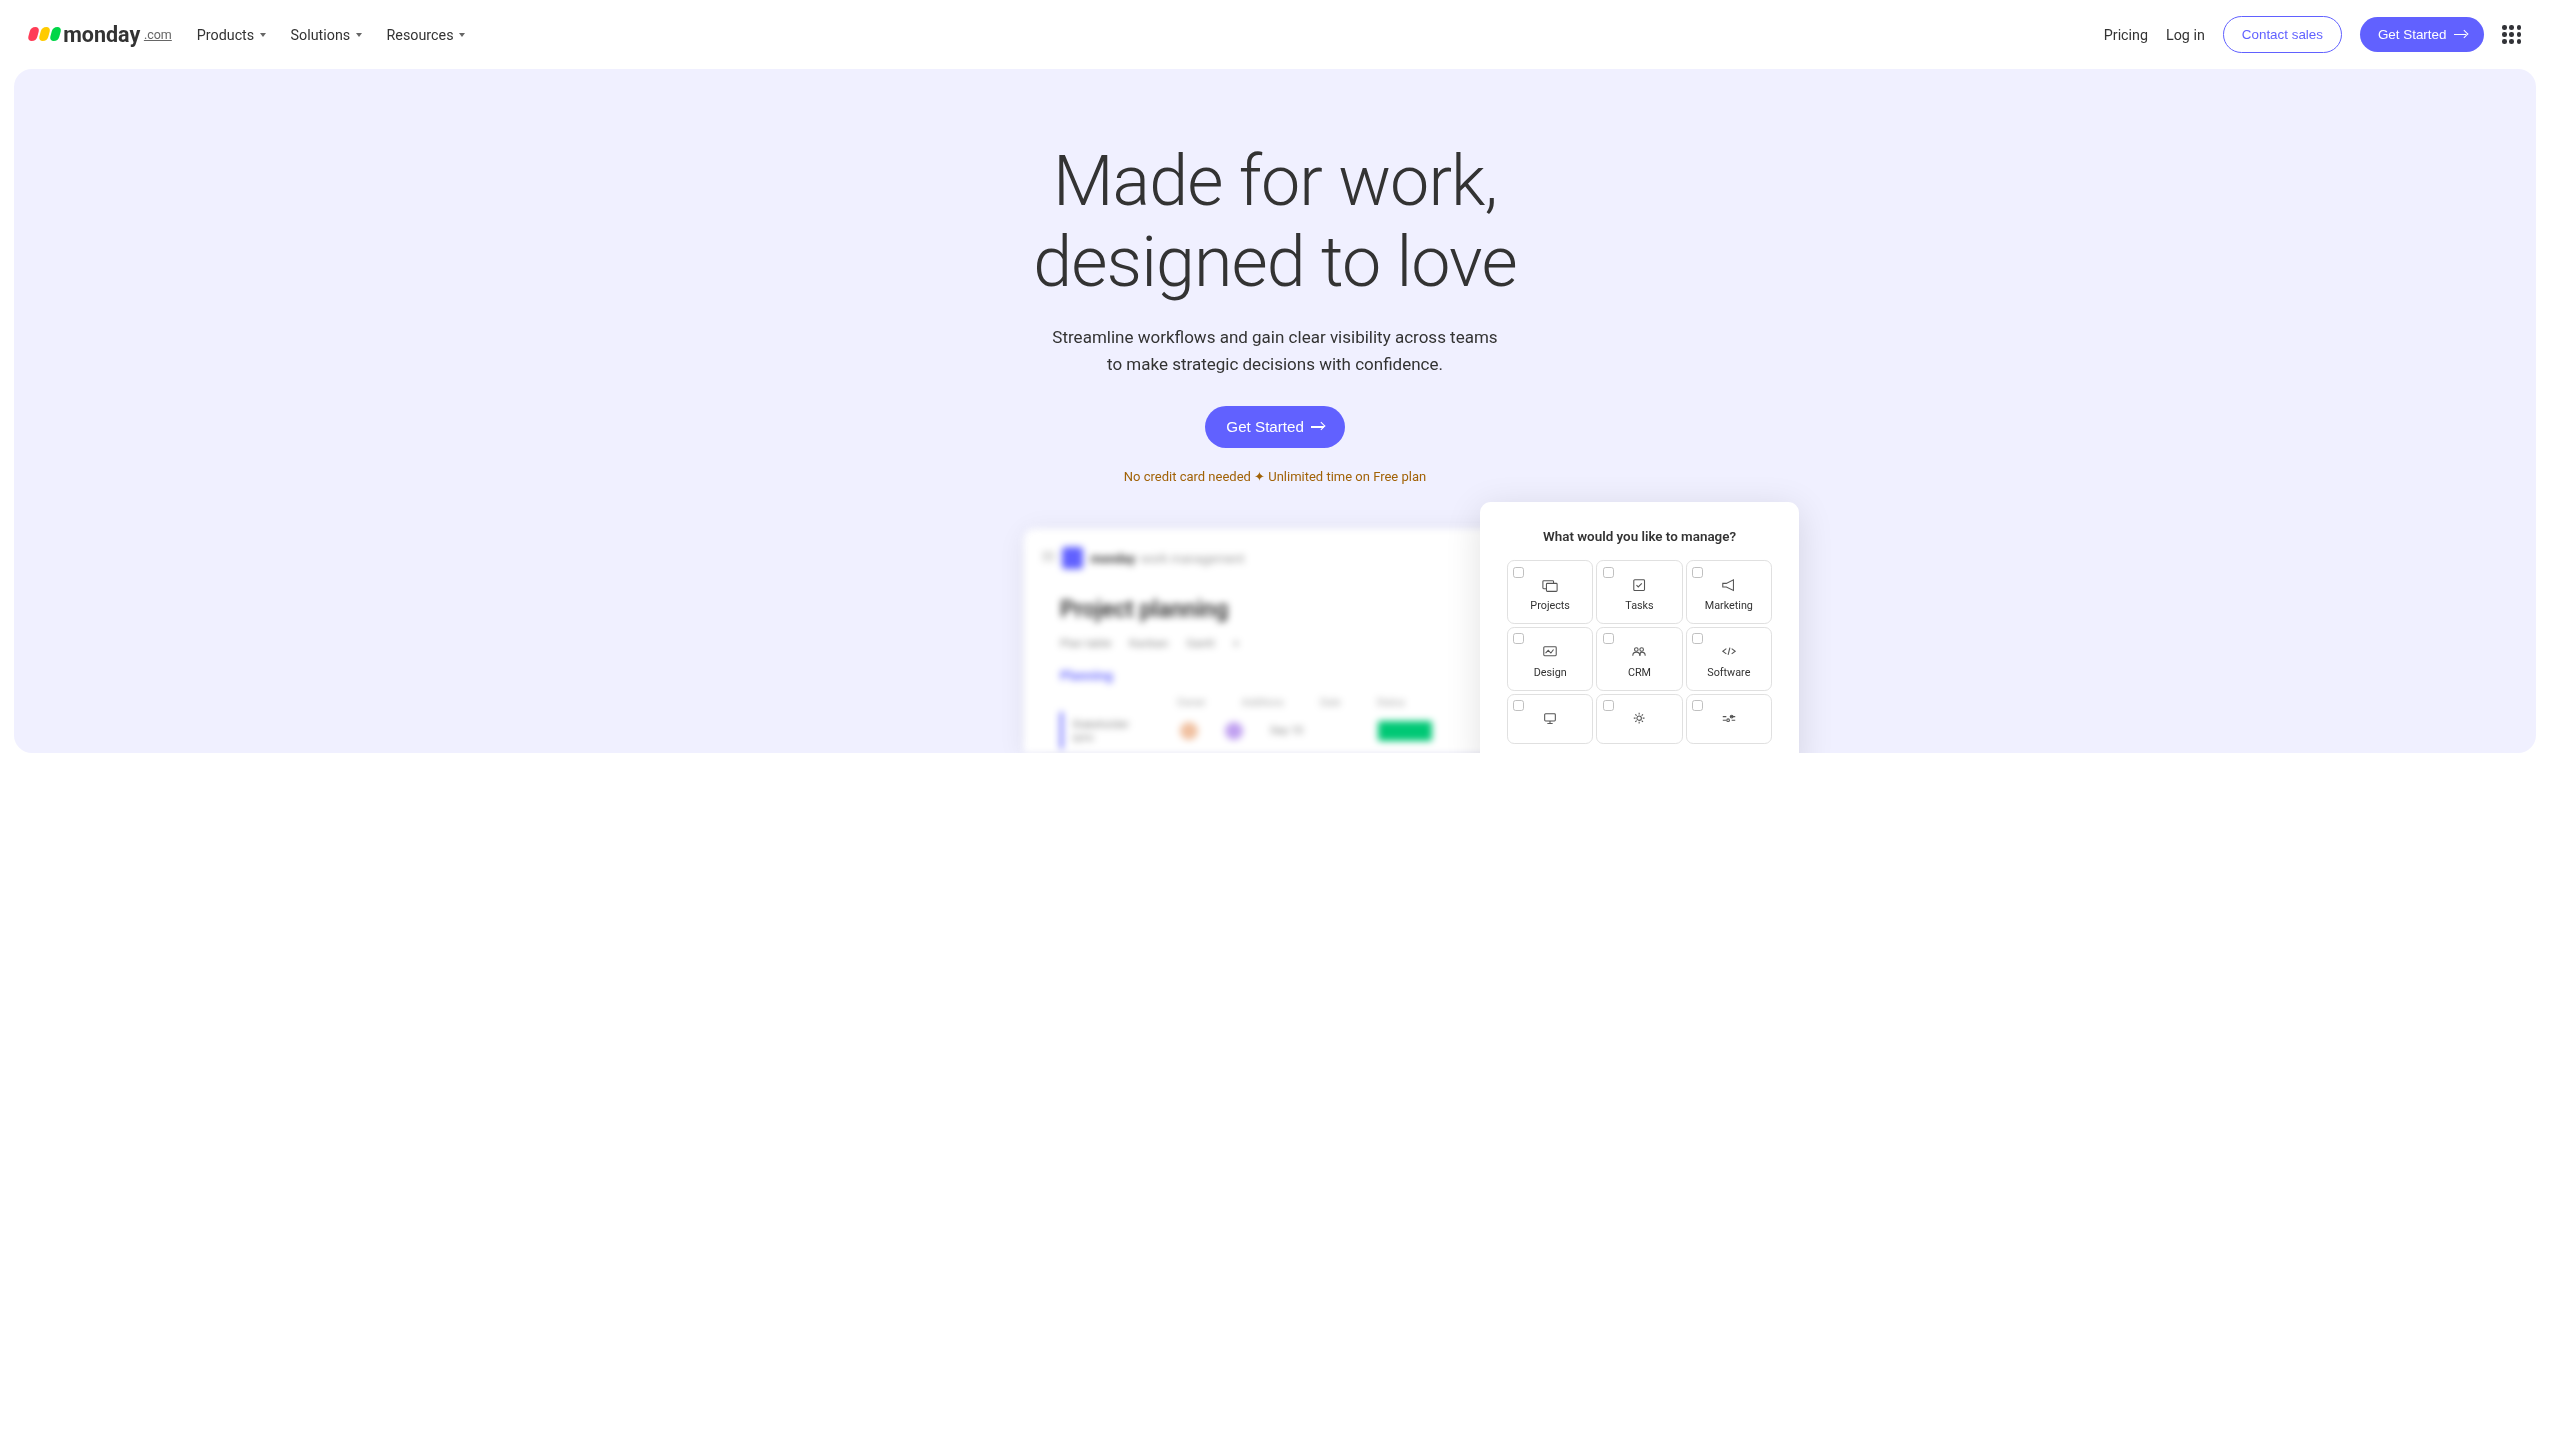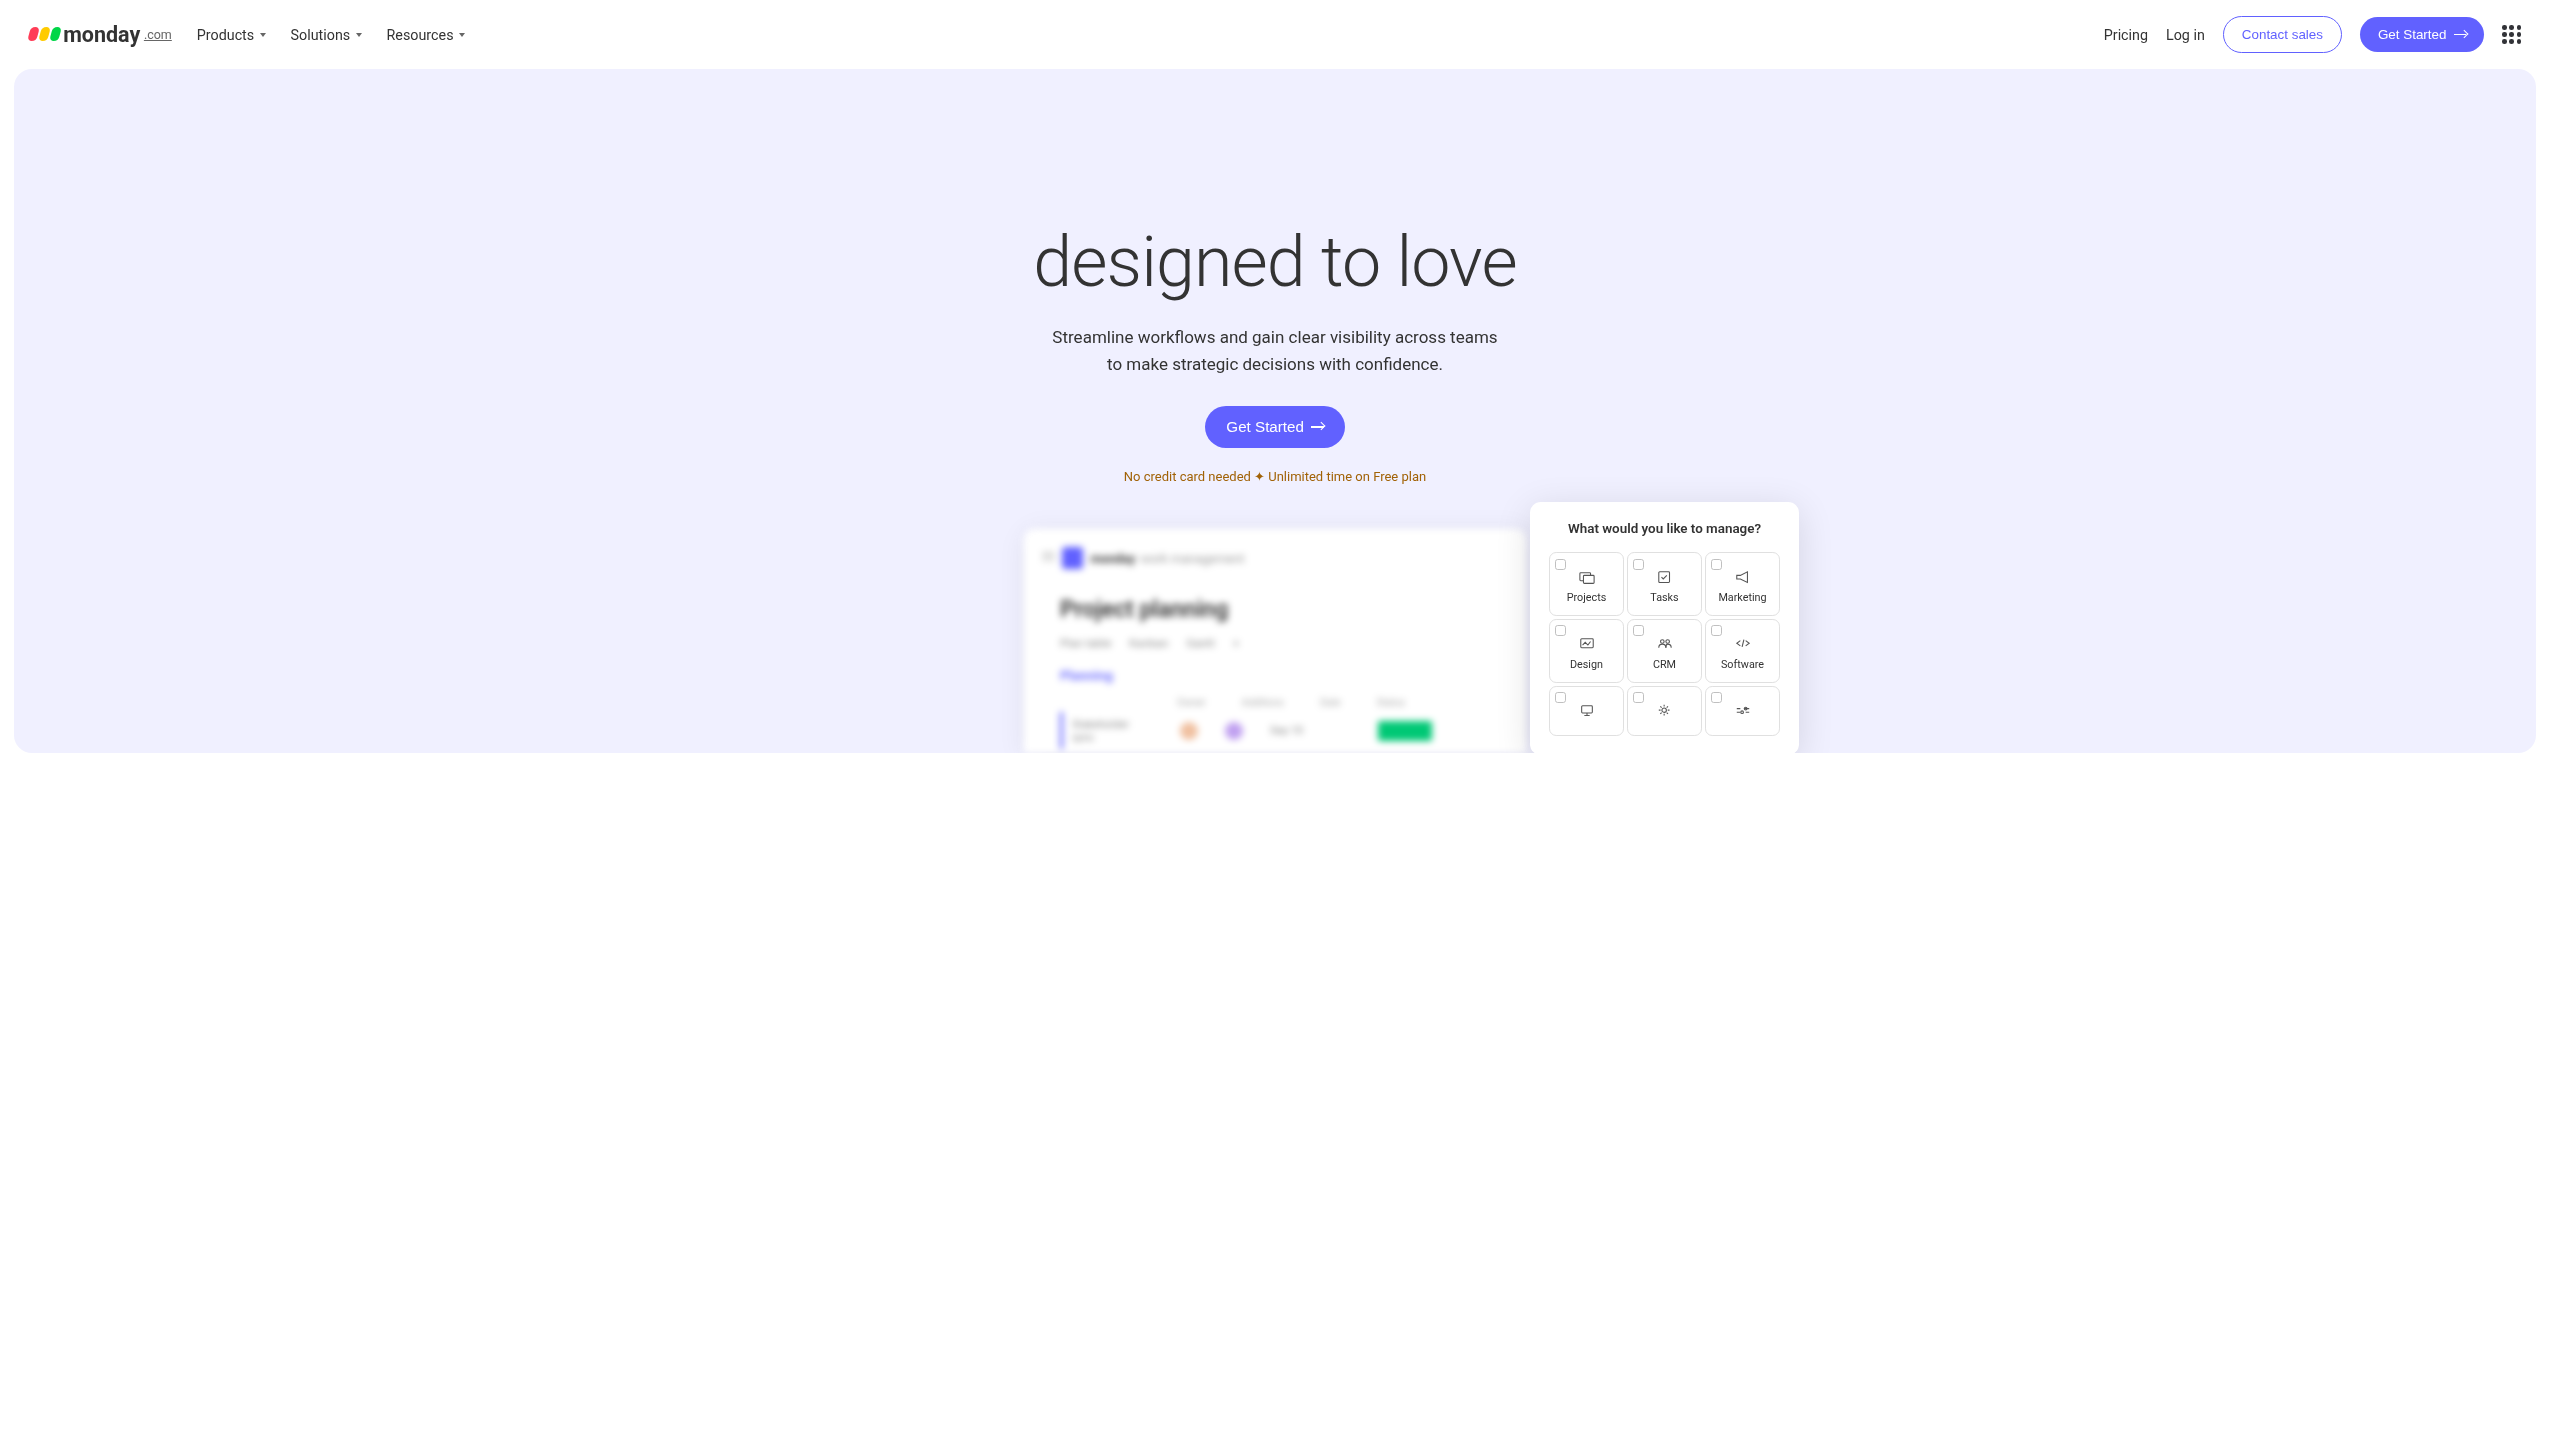--- a/index.html
+++ b/index.html
@@ -310,22 +310,22 @@
       border-radius: 1.8px;
     }
     
     .survey-card {
       position: absolute;
       right: 50%;
       transform: translateX(524px);
       top: -27px;
       background: #fff;
       border-radius: 10.8px;
-      padding: 19px;
-      width: 269px;
+      padding: 27px;
+      width: 319px;
       box-shadow: 0 7.2px 36px rgba(0,0,0,0.12);
       text-align: center;
     }
     
     .survey-title {
       font-size: 13.4px;
       font-weight: 600;
       color: #333;
       margin-bottom: 16px;
     }
@@ -421,21 +421,21 @@
         <div class="apps-dot"></div>
       <div class="apps-dot"></div>
         <div class="apps-dot"></div>
         <div class="apps-dot"></div>
     </div>
   </div>
 </header>
 
 <section class="hero">
   <h1 class="hero-title">
-    <br>
+    <span>Made for work,</span><br>
     <span>designed to love</span>
   </h1>
   <p class="hero-subtitle">
     <span>Streamline workflows and gain clear visibility across teams</span><br>
     <span>to make strategic decisions with confidence.</span>
   </p>
   <div class="hero-cta">
     <button class="btn btn-primary btn-large">
       <span>Get Started</span>
       <span class="arrow-right"></span>

